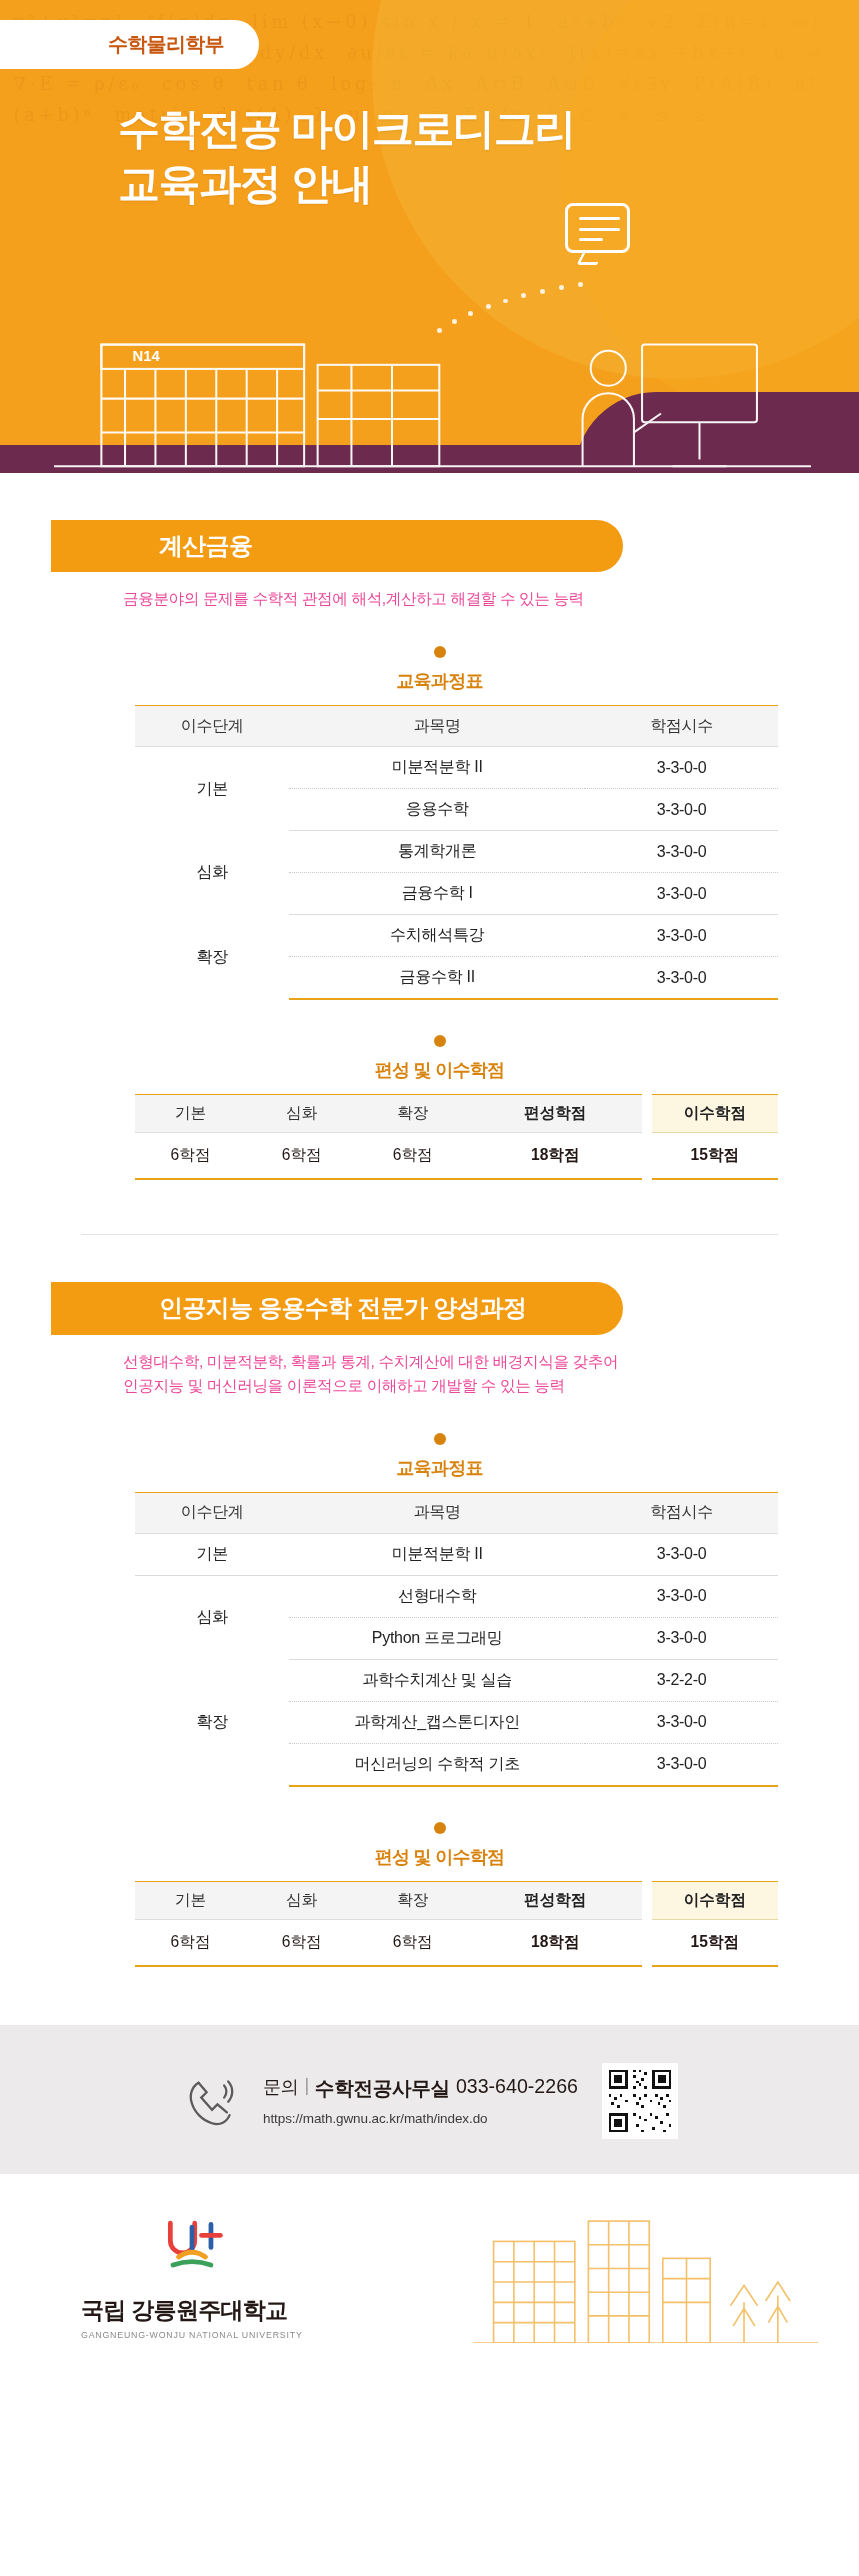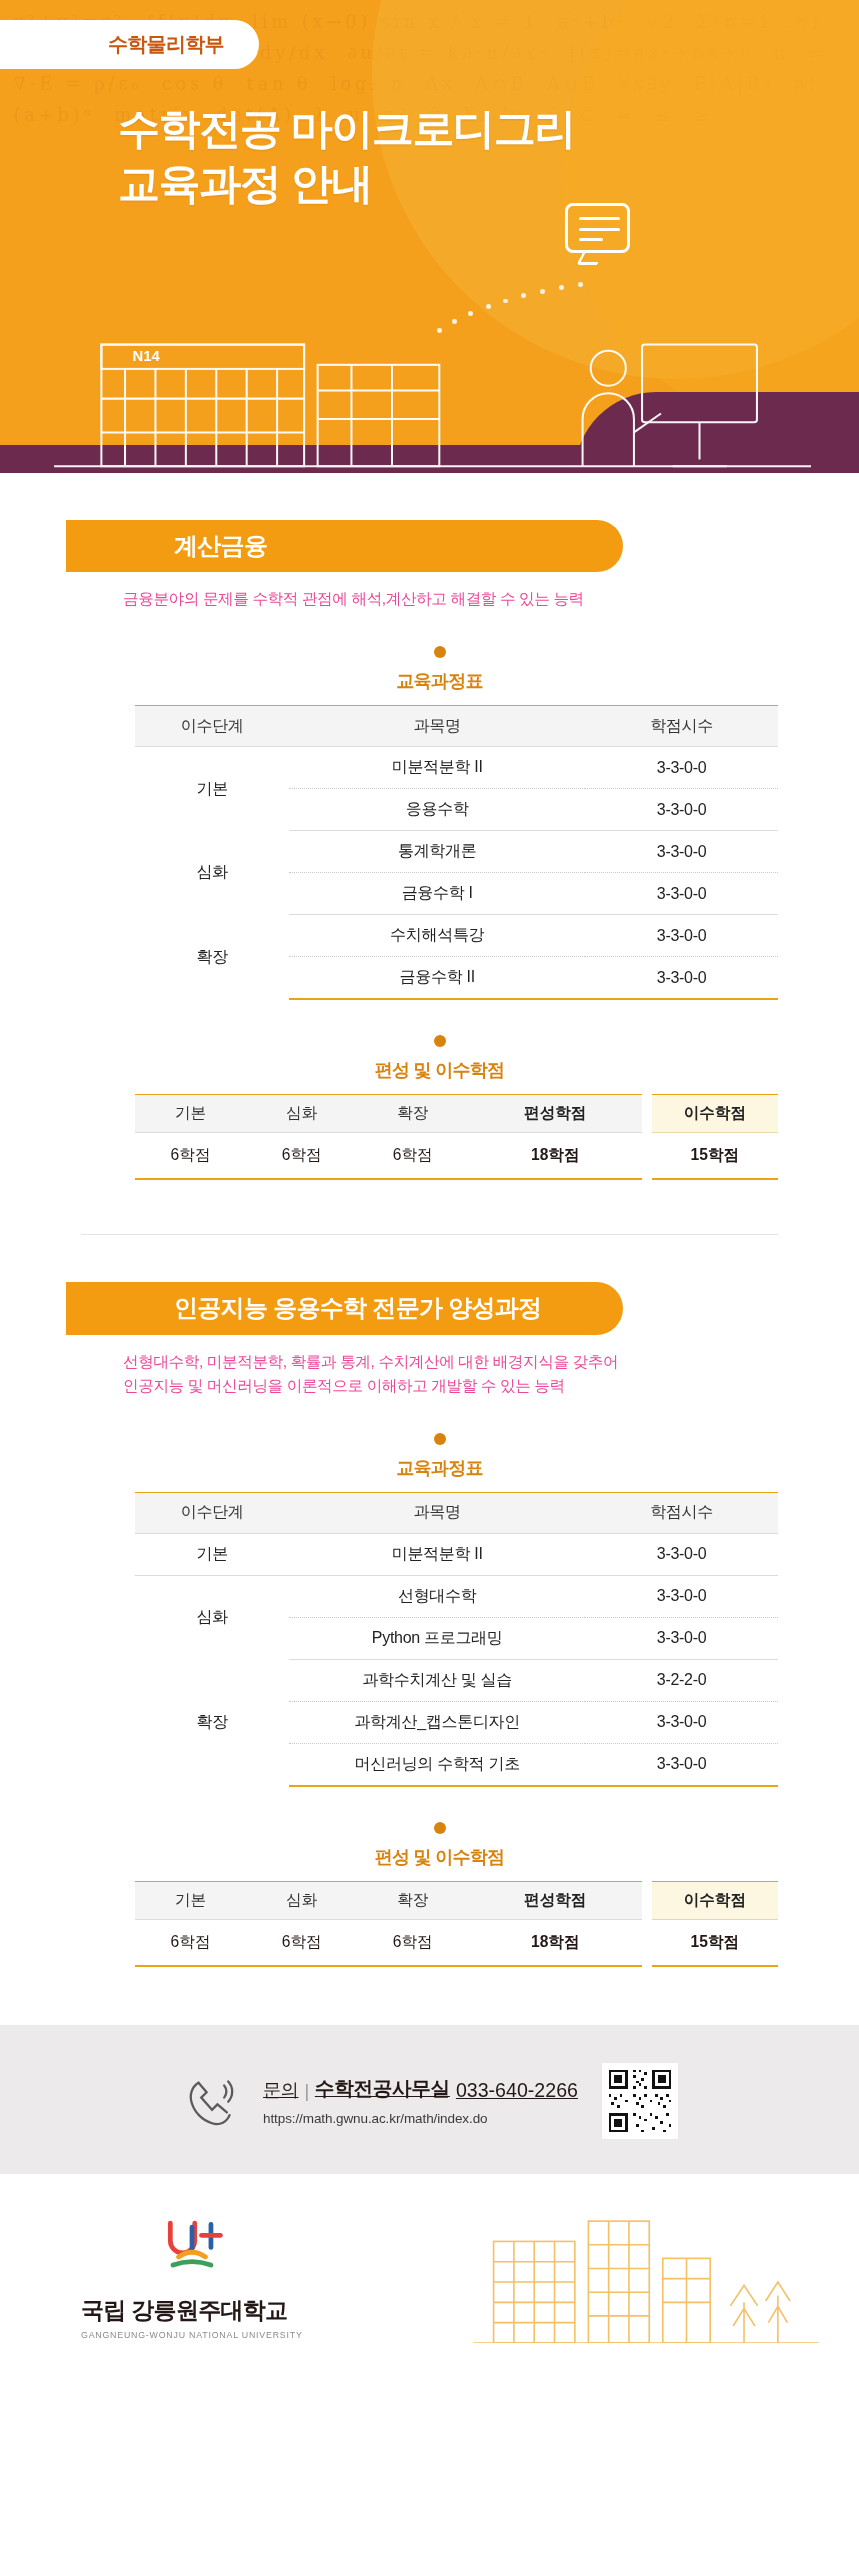--- a/index.html
+++ b/index.html
@@ -135,21 +135,20 @@
     background:#6b2a4e;
     border-top-left-radius:81px;
     z-index:2;
   }
 
   
   .section { padding:0 81px; }
   .sec-head {
     display:flex;
     align-items:center;
-    gap:15px;
     margin-top:47px;
   }
   .sec-icon {
     width:51px; height:51px;
     flex:0 0 51px;
     position:relative;
   }
   .sec-pill {
     flex:1;
     background:#f39c12;
@@ -284,23 +283,22 @@
     justify-content:center;
     gap:24px;
   }
   .phone-icon { width:58px; height:58px; position:relative; flex:0 0 58px; }
   .contact-text { text-align:left; }
   .contact-line1 {
     font-size:18px;
     color:#231815;
     letter-spacing:-0.3px;
     display:flex;
-    align-items:flex-end;
+    align-items:flex-start;
     gap:6px;
-    text-decoration:underline;
   }
   .contact-line1 .bar { color:#999; }
   .contact-line1 .office { font-weight:bold; font-size:19.6px; }
   .contact-line1 .tel { font-size:19.6px; letter-spacing:0px; }
   .contact-url {
     margin-top:9.5px;
     font-size:13.5px;
     color:#3b3b3b;
     letter-spacing:-0.1px;
   }

